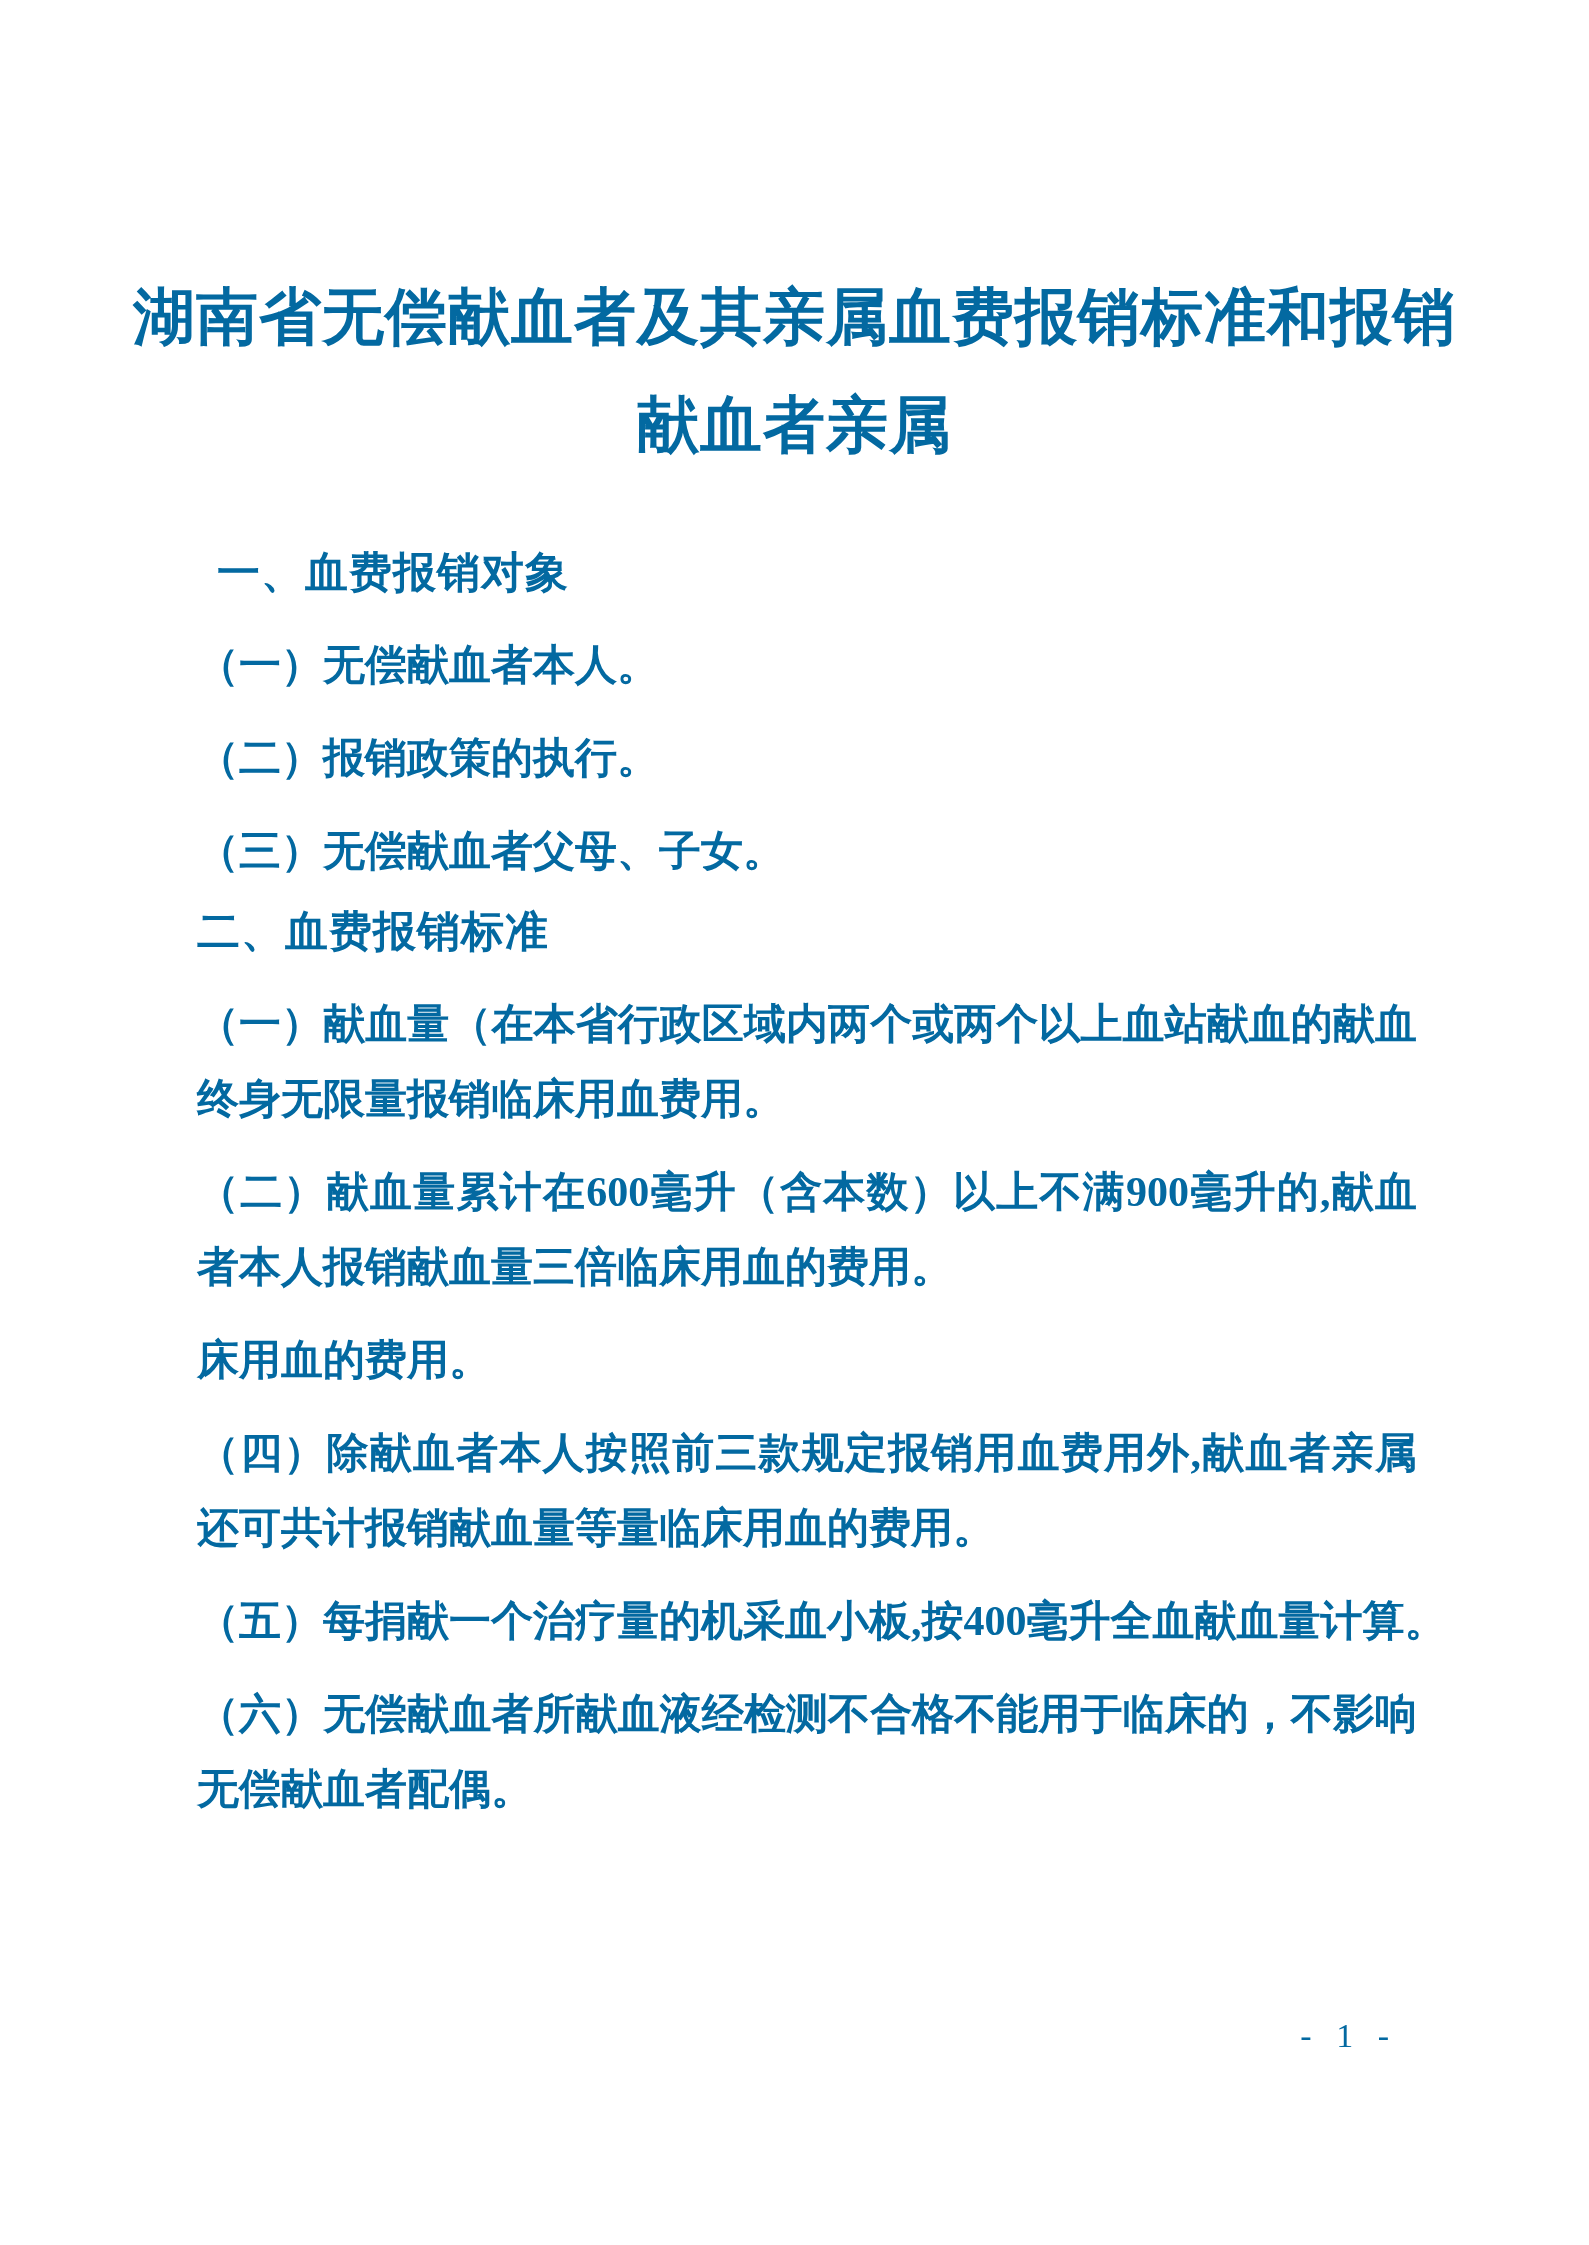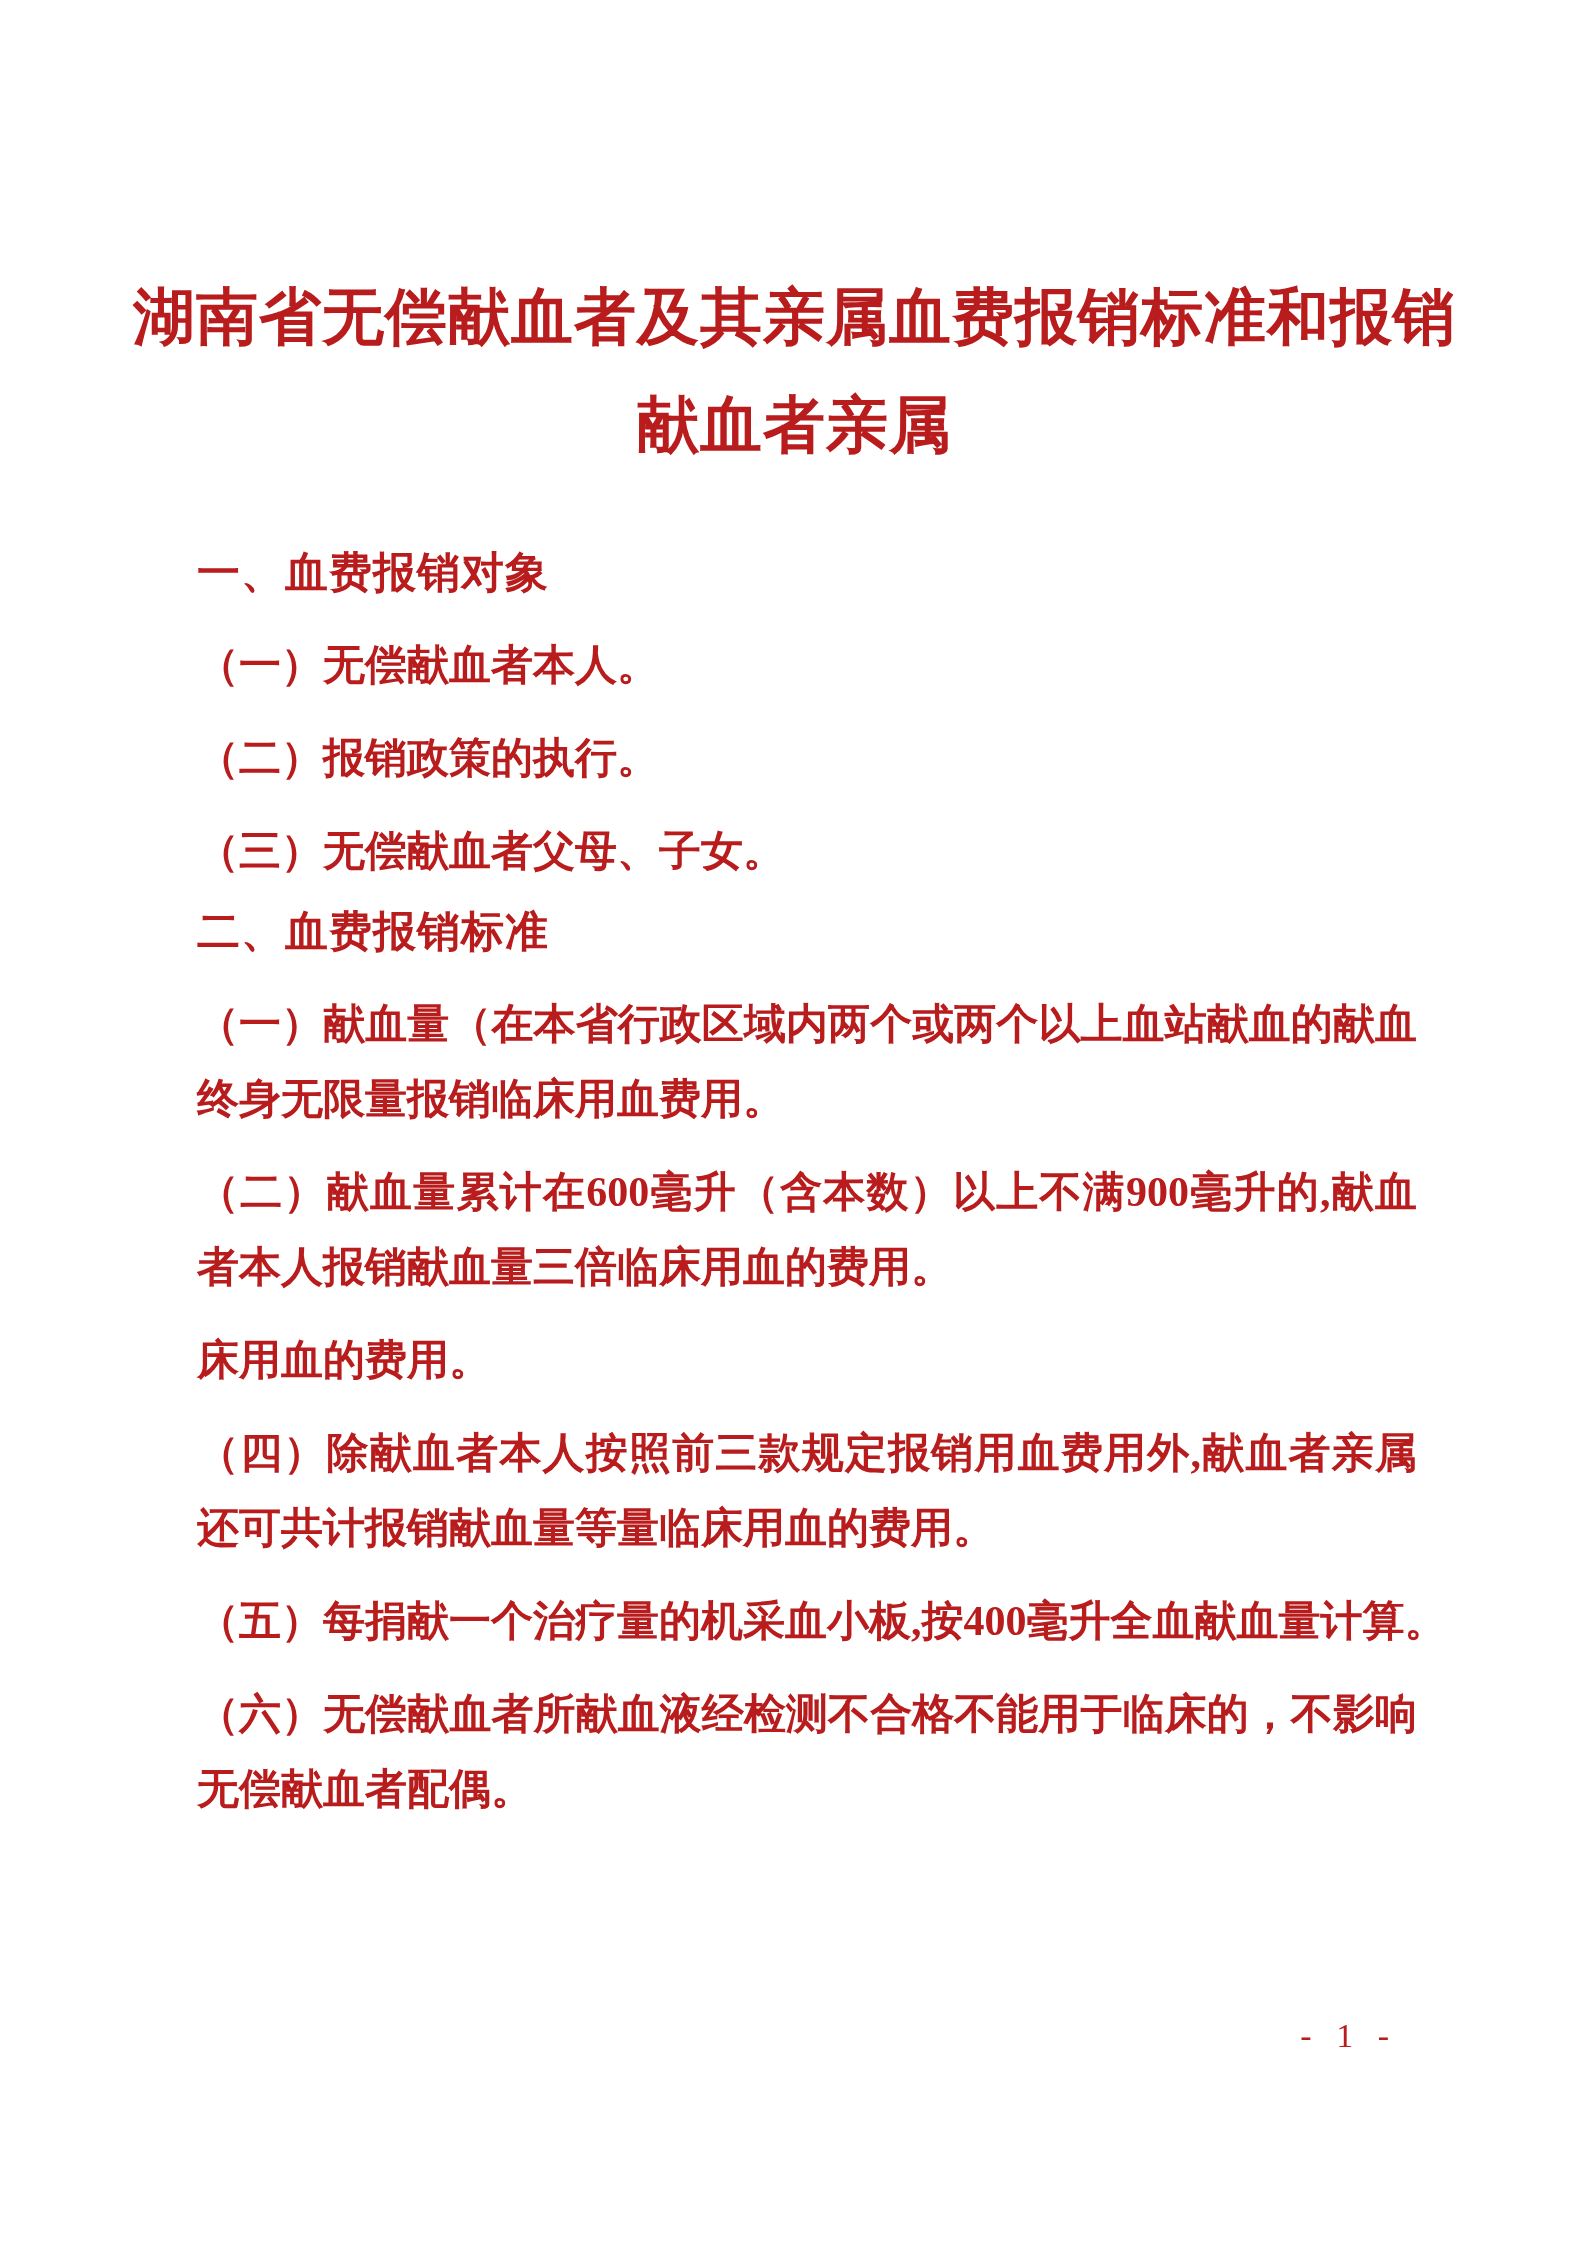--- a/index.html
+++ b/index.html
@@ -2,21 +2,21 @@
 <html><head>
 <meta charset="utf-8">
 <style>
   html,body{margin:0;padding:0;background:#e8e8e8;}
   .page{
     position:relative;
     width:1589px;
     height:2245px;
     margin:0 auto;
     background:#ffffff;
-    color:#b91c1c;
+    color:#0369a1;
     overflow:hidden;
   }
   .title-block{
     margin-top:263px;
     width:100%;
   }
   .title-line{
     font-family:"Liberation Serif", serif;
     font-weight:bold;
     font-size:62px;
@@ -33,20 +33,21 @@
     font-family:"Liberation Sans", sans-serif;
     font-weight:bold;
     font-size:43px;
     line-height:75px;
     letter-spacing:1px;
     white-space:nowrap;
     margin-top:5px;
   }
   .heading:first-child{
     margin-top:56px;
+    margin-left:20px;
   }
   .para{
     margin-top:18px;
     font-weight:bold;
   }
   .line{
     font-family:"Liberation Serif", serif;
     font-size:42px;
     line-height:75px;
     white-space:nowrap;

